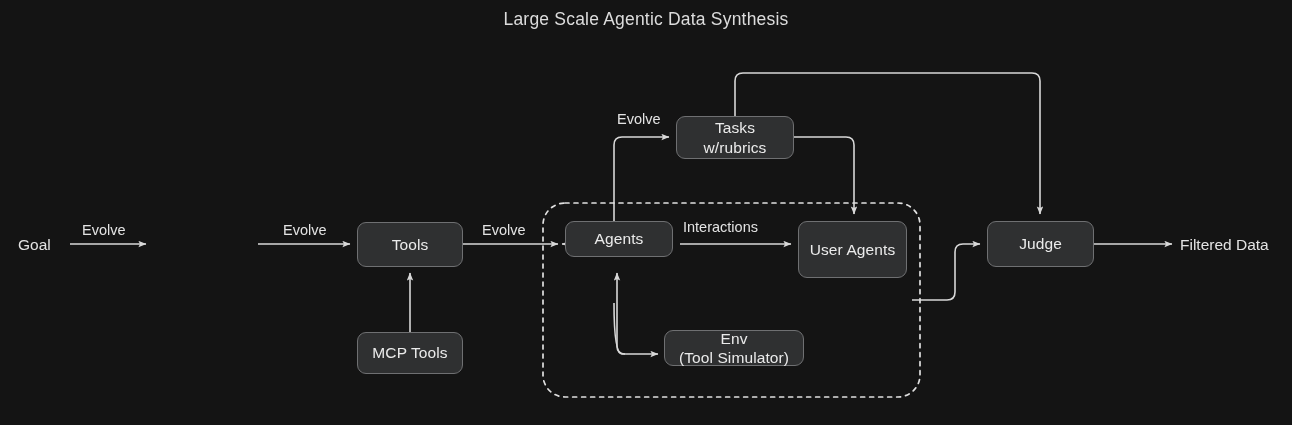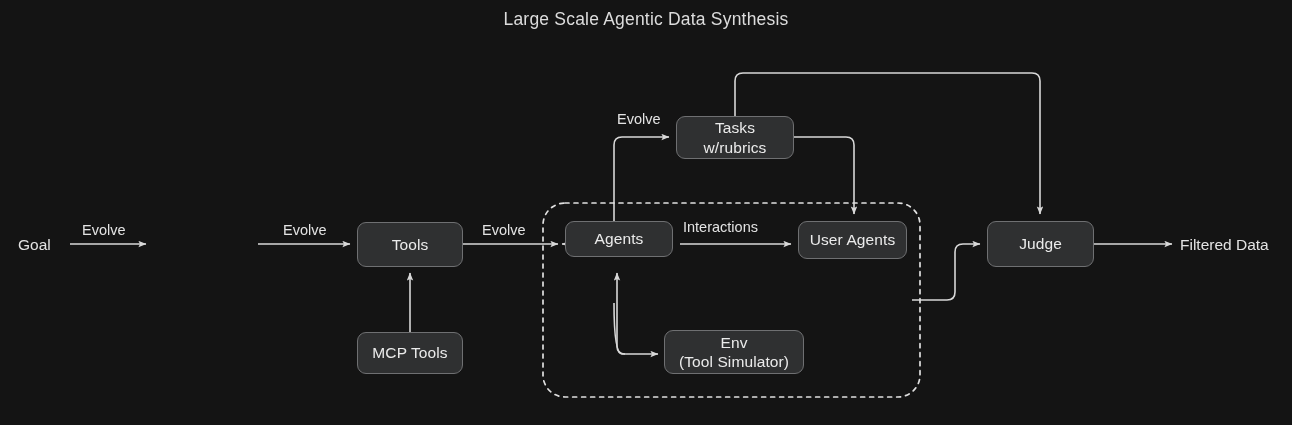--- a/index.html
+++ b/index.html
@@ -112,23 +112,23 @@
 
   <div class="node-box" style="left:357px; top:222px; width:106px; height:45px;">Tools</div>
 
   <div class="node-box" style="left:357px; top:332px; width:106px; height:42px;">MCP Tools</div>
 
   <div class="node-box" style="left:676px; top:116px; width:118px; height:43px;">Tasks
 w/rubrics</div>
 
   <div class="node-box" style="left:565px; top:221px; width:108px; height:36px;">Agents</div>
 
-  <div class="node-box" style="left:798px; top:221px; width:109px; height:38px;">User Agents</div>
+  <div class="node-box" style="left:798px; top:221px; width:109px; height:57px;">User Agents</div>
 
-  <div class="node-box" style="left:664px; top:330px; width:140px; height:44px;">Env
+  <div class="node-box" style="left:664px; top:330px; width:140px; height:36px;">Env
 (Tool Simulator)</div>
 
   <div class="node-box" style="left:987px; top:221px; width:107px; height:46px;">Judge</div>
 
   <div class="plain-label" style="left:1180px; top:236px;">Filtered Data</div>
 
   <div class="edge-label" style="left:82px; top:222px;">Evolve</div>
 
   <div class="edge-label" style="left:283px; top:222px;">Evolve</div>
 

